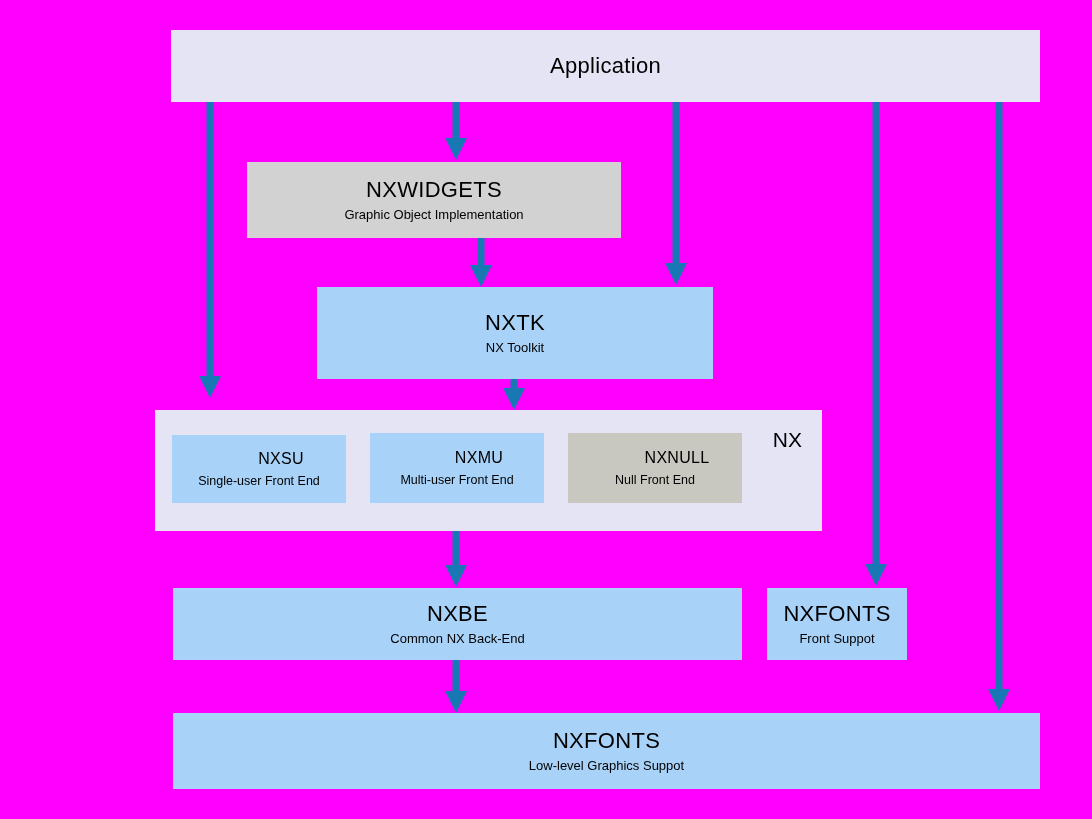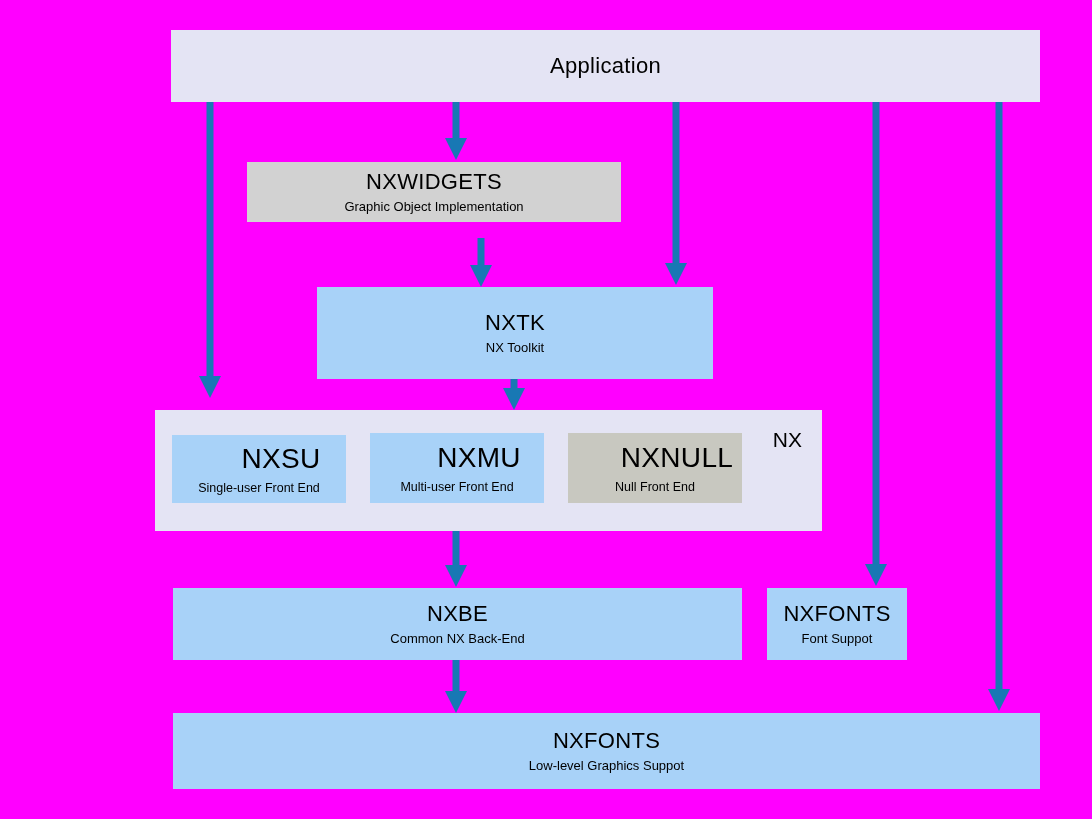--- a/index.html
+++ b/index.html
@@ -36,21 +36,21 @@
     white-space: nowrap;
   }
   .box .subtitle {
     font-size: 13px;
     font-weight: normal;
     margin-top: 6px;
     white-space: nowrap;
   }
 
   
-  .subbox .title { font-size: 28px; margin-left: 44px; }
+  .subbox .title { font-size: 16px; margin-left: 44px; }
   .subbox .subtitle { font-size: 12.5px; margin-top: 6px; }
 
   
   .container-box {
     position: absolute;
     box-sizing: border-box;
   }
   .container-label {
     position: absolute;
     font-size: 21px;
@@ -128,21 +128,21 @@
 
   <div class="arrow" style="left:445px; top:660px; width:22px; height:53px;">
     <div class="shaft" style="height:31px; background:#1878b4;"></div>
     <div class="head" style="border-top:22px solid #1878b4;"></div>
   </div>
 
   <div class="box" style="left:171px; top:30px; width:869px; height:72px; background:#e4e4f4;">
     <div class="title">Application</div>
   </div>
 
-  <div class="box" style="left:247px; top:162px; width:374px; height:60px; background:#d2d2d2;">
+  <div class="box" style="left:247px; top:162px; width:374px; height:76px; background:#d2d2d2;">
     <div class="title">NXWIDGETS</div>
     <div class="subtitle">Graphic Object Implementation</div>
   </div>
 
   <div class="box" style="left:317px; top:287px; width:396px; height:92px; background:#a8d2f8;">
     <div class="title">NXTK</div>
     <div class="subtitle">NX Toolkit</div>
   </div>
 
   <div class="container-box" style="left:155px; top:410px; width:667px; height:121px; background:#e4e4f4;">
@@ -164,21 +164,21 @@
     <div class="subtitle">Null Front End</div>
   </div>
 
   <div class="box" style="left:173px; top:588px; width:569px; height:72px; background:#a8d2f8;">
     <div class="title">NXBE</div>
     <div class="subtitle">Common NX Back-End</div>
   </div>
 
   <div class="box" style="left:767px; top:588px; width:140px; height:72px; background:#a8d2f8;">
     <div class="title">NXFONTS</div>
-    <div class="subtitle">Font Suppot</div>
+    <div class="subtitle">Front Suppot</div>
   </div>
 
   <div class="box" style="left:173px; top:713px; width:867px; height:76px; background:#a8d2f8;">
     <div class="title">NXFONTS</div>
     <div class="subtitle">Low-level Graphics Suppot</div>
   </div>
 
 </div>
 
 </body></html>

